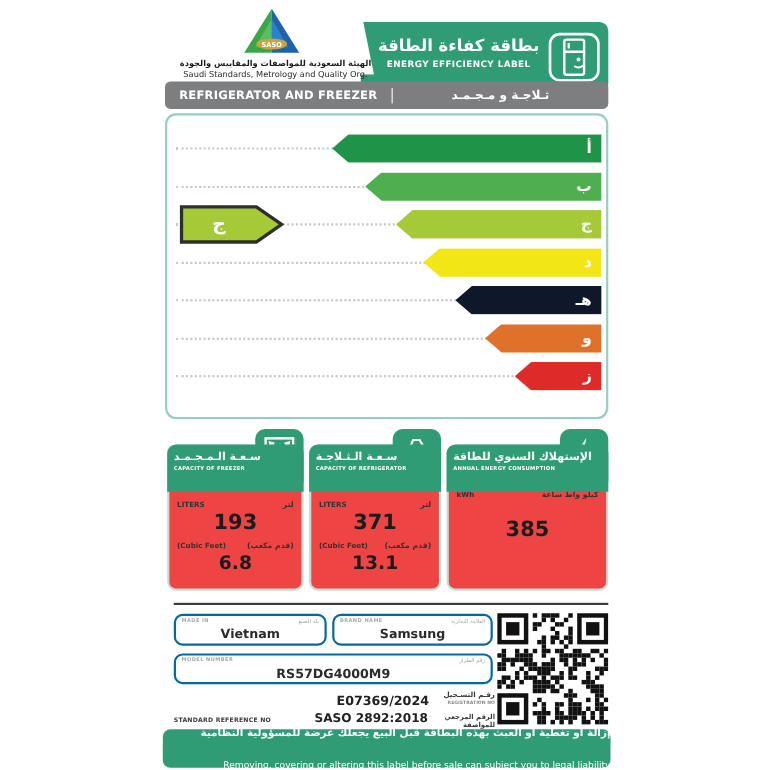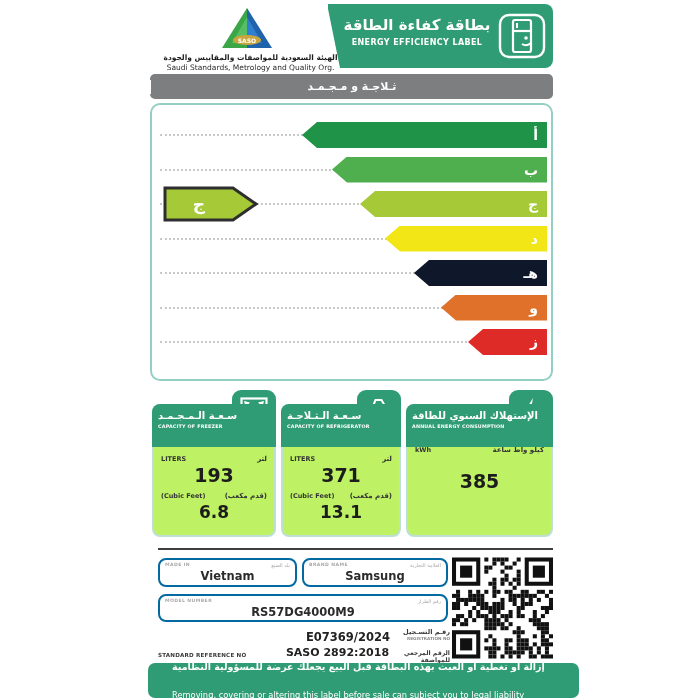--- a/index.html
+++ b/index.html
@@ -1,21 +1,21 @@
 <!DOCTYPE html>
 <html><head>
 <meta charset="utf-8">
 <style>
   html,body{margin:0;padding:0;background:#ffffff;}
   .canvas{position:relative;width:700px;height:700px;background:#ffffff;overflow:hidden;
           font-family:"DejaVu Sans",sans-serif;color:#222;}
   .label{position:absolute;left:148px;top:4px;width:407px;height:694px;}
 
   
-  .hdr-green{position:absolute;left:180px;top:0;width:225px;height:64px;
+  .hdr-green{position:absolute;left:180px;top:16px;width:225px;height:64px;
              background:var(--green);border-radius:0 8px 8px 0;}
   .hdr-slant{position:absolute;left:179px;top:0;width:13px;height:64px;background:#fff;
              clip-path:polygon(0 0,100% 100%,0 100%);}
   .hdr-titles{position:absolute;left:14px;top:11px;width:150px;text-align:center;color:#fff;}
   .hdr-title-ar{font-size:15px;font-weight:bold;line-height:20px;direction:rtl;}
   .hdr-title-en{font-size:8px;font-weight:bold;letter-spacing:.4px;margin-top:3px;}
   .fridge-icon{position:absolute;right:7px;top:9px;}
 
   .logo-wrap{position:absolute;left:68px;top:3px;width:62px;height:47px;}
   .org-ar{position:absolute;left:0;top:49px;width:205px;text-align:center;font-size:7.5px;
@@ -36,21 +36,21 @@
   .dotline{position:absolute;left:8px;right:8px;top:12px;border-top:2px dotted #c9c9c9;}
   .garrow{position:absolute;right:4px;top:0;height:26px;display:flex;align-items:center;
           justify-content:flex-end;padding-right:9px;box-sizing:border-box;color:#fff;
           font-weight:bold;font-size:14px;
           clip-path:polygon(15px 0,100% 0,100% 100%,15px 100%,0 50%);}
   .pointer-wrap{position:absolute;left:11px;width:95px;height:36px;}
   .pointer-letter{position:absolute;left:0;top:0;width:72px;height:36px;display:flex;
                   align-items:center;justify-content:center;color:#fff;font-size:17px;font-weight:bold;}
 
   
-  .mbox{position:absolute;top:400px;height:133px;background:#bef264;border:2px solid #bedfd5;
+  .mbox{position:absolute;top:400px;height:133px;background:#ef4444;border:2px solid #bedfd5;
         border-radius:8px;box-sizing:border-box;}
   .mtab{position:absolute;top:-16px;right:-2px;width:44px;height:56px;background:var(--green);
         border-radius:9px;display:flex;justify-content:center;padding-top:6px;box-sizing:border-box;}
   .mhead{position:absolute;left:-2px;top:-2px;right:-2px;height:43px;background:var(--green);
          border-radius:8px 8px 0 0;color:#fff;box-sizing:border-box;padding:6px 6px 0 6px;}
   .mhead-ar{font-size:10px;font-weight:bold;direction:rtl;text-align:left;white-space:nowrap;}
   .mhead-en{font-size:4.8px;font-weight:bold;letter-spacing:.2px;margin-top:3px;}
   .urow{display:flex;justify-content:space-between;padding:6px 7px 0 7px;font-size:6.5px;
         font-weight:bold;color:#333;}
   .urow .ar{direction:rtl;font-size:7px;}
@@ -68,22 +68,22 @@
   .reg-ar{font-size:6.5px;font-weight:bold;color:#3a3a3a;direction:rtl;}
   .reg-en{font-size:4.2px;color:#8a8a8a;font-weight:bold;}
   .std-en{position:absolute;left:10px;top:648px;font-size:5.6px;font-weight:bold;color:#3a3a3a;letter-spacing:.2px;}
   .std-val{position:absolute;left:137px;top:642px;width:105px;text-align:center;font-size:11px;font-weight:bold;}
   .std-ar{position:absolute;left:246px;top:645px;width:56px;text-align:right;font-size:6.2px;
           font-weight:bold;color:#3a3a3a;direction:rtl;}
   .qr{position:absolute;left:304px;top:553px;width:101px;height:102px;}
 
   
   .footer{position:absolute;left:0;top:659px;width:407px;height:35px;background:var(--green);
-          border-radius:7px;color:#fff;display:flex;flex-direction:column;align-items:flex-start;
-          justify-content:center;gap:2px;padding-left:24px;}
+          border-radius:7px;color:#fff;display:flex;flex-direction:column;align-items:flex-end;
+          justify-content:center;gap:2px;}
   .foot-ar{font-size:9.5px;font-weight:bold;direction:rtl;}
   .foot-en{font-size:8.3px;margin-top:16px;}
 </style>
 </head>
 <body>
 
 <div class="canvas" style="--green:#2f9c76;">
   <div class="label">
 
     <div class="hdr-green">
@@ -109,20 +109,21 @@
         <polygon points="31,10 31,36 16,36" fill="#57bf63"></polygon>
         <polygon points="31,10 31,36 46,36" fill="#2f7fd0"></polygon>
         <ellipse cx="31" cy="33" rx="14" ry="5" fill="#c9a53e"></ellipse>
         <text x="31" y="35.5" text-anchor="middle" font-size="6" font-weight="bold" fill="#fff" font-family="DejaVu Sans, sans-serif">SASO</text>
       </svg>
     </div>
     <div class="org-ar">الهيئة السعودية للمواصفات والمقاييس والجودة</div>
     <div class="org-en">Saudi Standards, Metrology and Quality Org.</div>
 
     <div class="cat-bar">
+      <div class="cat-en">REFRIGERATOR AND FREEZER</div>
       <div class="cat-sep"></div>
       <div class="cat-ar">ثـلاجـة و مـجـمـد</div>
     </div>
 
     <div class="scale" id="scale">
         <div class="grade-row" style="top: 17px;">
           <div class="dotline"></div>
           <div class="garrow" style="width: 245px; background: rgb(31, 147, 71);">
             <span>أ</span>
           </div>

